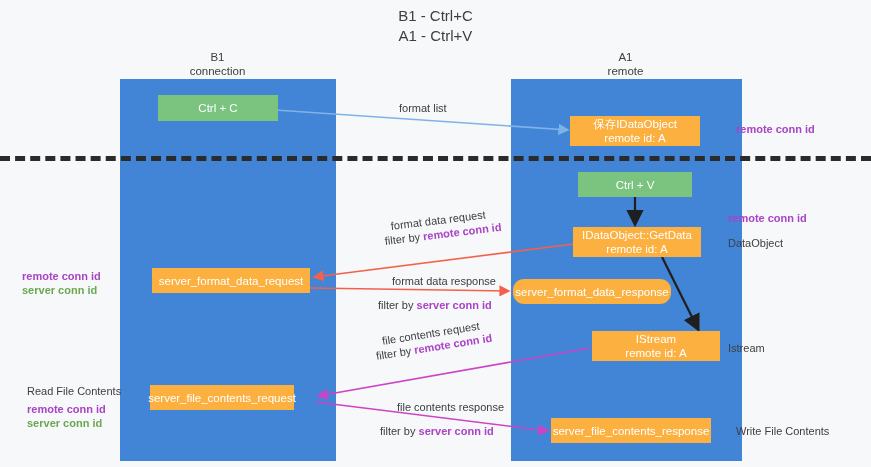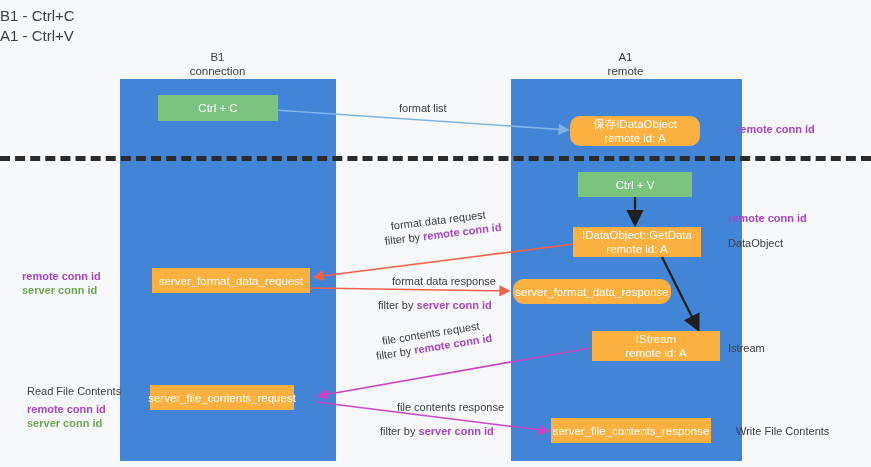--- a/index.html
+++ b/index.html
@@ -16,20 +16,21 @@
     height: 467px;
     background: #f7f8fa;
     overflow: hidden;
   }
   
   .title {
     position: absolute;
     left: 0;
     top: 6px;
     width: 871px;
+    text-align: center;
     font-size: 15px;
     color: #3c4043;
     line-height: 20px;
   }
   
   .col-header {
     position: absolute;
     text-align: center;
     font-size: 11.5px;
     color: #3c4043;
@@ -142,21 +143,21 @@
 
     <line x1="316" y1="402" x2="548" y2="431" stroke="#cc44c6" stroke-width="1.6" marker-end="url(#ah-mag)"></line>
   </svg>
 
   <div class="divider"></div>
 
   <div class="node green" style="left:158px; top:95px; width:120px; height:26px;">
     <span>Ctrl + C</span>
   </div>
 
-  <div class="node orange" style="left:570px; top:116px; width:130px; height:30px;border-radius:10px;">
+  <div class="node orange" style="left:570px; top:116px; width:130px; height:30px;">
     <span>保存IDataObject</span>
     <span class="l2">remote id: A</span>
   </div>
 
   <div class="node green" style="left:578px; top:172px; width:114px; height:25px;">
     <span>Ctrl + V</span>
   </div>
 
   <div class="node orange" style="left:573px; top:227px; width:128px; height:30px;">
     <span>IDataObject::GetData</span>

